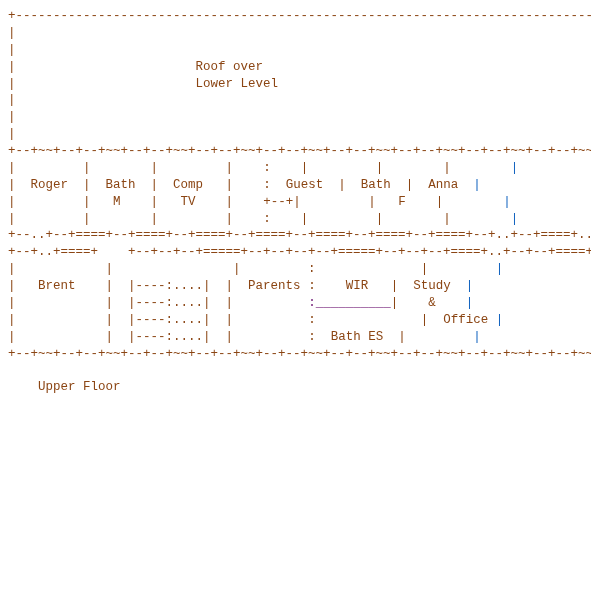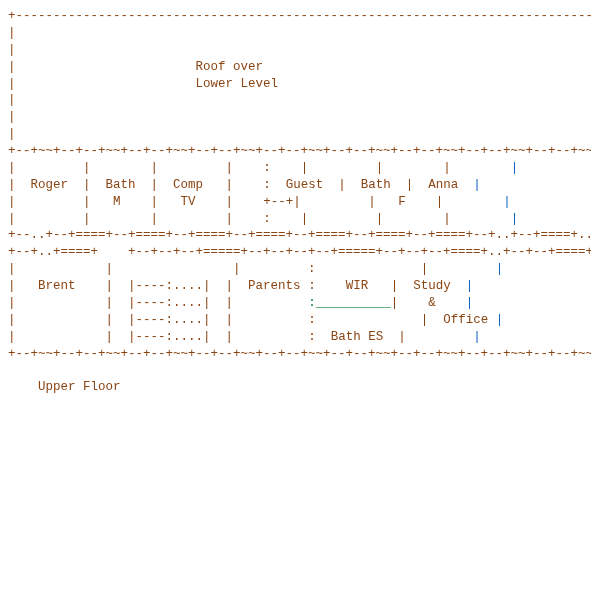--- a/index.html
+++ b/index.html
@@ -51,19 +51,19 @@
 <span style="color:#8B4513">|</span>                                                                                   
 <span style="color:#8B4513">+--+~~+--+--+~~+--+--+~~+--+--+~~+--+--+~~+--+--+~~+--+--+~~+--+--+~~+--+--+~~+--+</span>
 <span style="color:#8B4513">|</span>         <span style="color:#8B4513">|</span>        <span style="color:#8B4513">|</span>         <span style="color:#8B4513">|</span>    <span style="color:#8B4513">:</span>    <span style="color:#8B4513">|</span>         <span style="color:#8B4513">|</span>        <span style="color:#8B4513">|</span>        <span style="color:#1565C0">|</span>
 <span style="color:#8B4513">|</span>  Roger  <span style="color:#8B4513">|</span>  Bath  <span style="color:#8B4513">|</span>  Comp   <span style="color:#8B4513">|</span>    <span style="color:#8B4513">:</span>  Guest  <span style="color:#8B4513">|</span>  Bath  <span style="color:#8B4513">|</span>  Anna  <span style="color:#1565C0">|</span>
 <span style="color:#8B4513">|</span>         <span style="color:#8B4513">|</span>   M    <span style="color:#8B4513">|</span>   TV    <span style="color:#8B4513">|</span>    <span style="color:#8B4513">+--+|</span>         <span style="color:#8B4513">|</span>   F    <span style="color:#8B4513">|</span>        <span style="color:#1565C0">|</span>
 <span style="color:#8B4513">|</span>         <span style="color:#8B4513">|</span>        <span style="color:#8B4513">|</span>         <span style="color:#8B4513">|</span>    <span style="color:#8B4513">:</span>    <span style="color:#8B4513">|</span>         <span style="color:#8B4513">|</span>        <span style="color:#8B4513">|</span>        <span style="color:#1565C0">|</span>
 <span style="color:#8B4513">+--..+--+====+--+====+--+====+--+====+--+====+--+====+--+====+--+..+--+====+..+--+</span>
 <span style="color:#8B4513">+--+..+====+    +--+--+--+=====+--+--+--+--+=====+--+--+--+====+..+--+--+====+--+-+</span>
 <span style="color:#8B4513">|</span>            <span style="color:#8B4513">|</span>                <span style="color:#8B4513">|</span>         <span style="color:#8B4513">:</span>              <span style="color:#8B4513">|</span>         <span style="color:#1565C0">|</span>
 <span style="color:#8B4513">|</span>   Brent    <span style="color:#8B4513">|</span>  <span style="color:#8B4513">|----:....|</span>  <span style="color:#8B4513">|</span>  Parents <span style="color:#8B4513">:</span>    WIR   <span style="color:#8B4513">|</span>  Study  <span style="color:#1565C0">|</span>
-<span style="color:#8B4513">|</span>            <span style="color:#8B4513">|</span>  <span style="color:#8B4513">|----:....|</span>  <span style="color:#8B4513">|</span>          <span style="color:#15803d">:__________</span><span style="color:#8B4513">|</span>    &amp;    <span style="color:#1565C0">|</span>
+<span style="color:#8B4513">|</span>            <span style="color:#8B4513">|</span>  <span style="color:#8B4513">|----:....|</span>  <span style="color:#8B4513">|</span>          <span style="color:#701a75">:__________</span><span style="color:#8B4513">|</span>    &amp;    <span style="color:#1565C0">|</span>
 <span style="color:#8B4513">|</span>            <span style="color:#8B4513">|</span>  <span style="color:#8B4513">|----:....|</span>  <span style="color:#8B4513">|</span>          <span style="color:#8B4513">:</span>              <span style="color:#8B4513">|</span>  Office <span style="color:#1565C0">|</span>
 <span style="color:#8B4513">|</span>            <span style="color:#8B4513">|</span>  <span style="color:#8B4513">|----:....|</span>  <span style="color:#8B4513">|</span>          <span style="color:#8B4513">:</span>  Bath ES  <span style="color:#8B4513">|</span>         <span style="color:#1565C0">|</span>
 <span style="color:#8B4513">+--+~~+--+--+~~+--+--+~~+--+--+~~+--+--+~~+--+--+~~+--+--+~~+--+--+~~+--+--+~~+--+</span>
 
     Upper Floor</pre>
 </div>
 
 </body></html>

